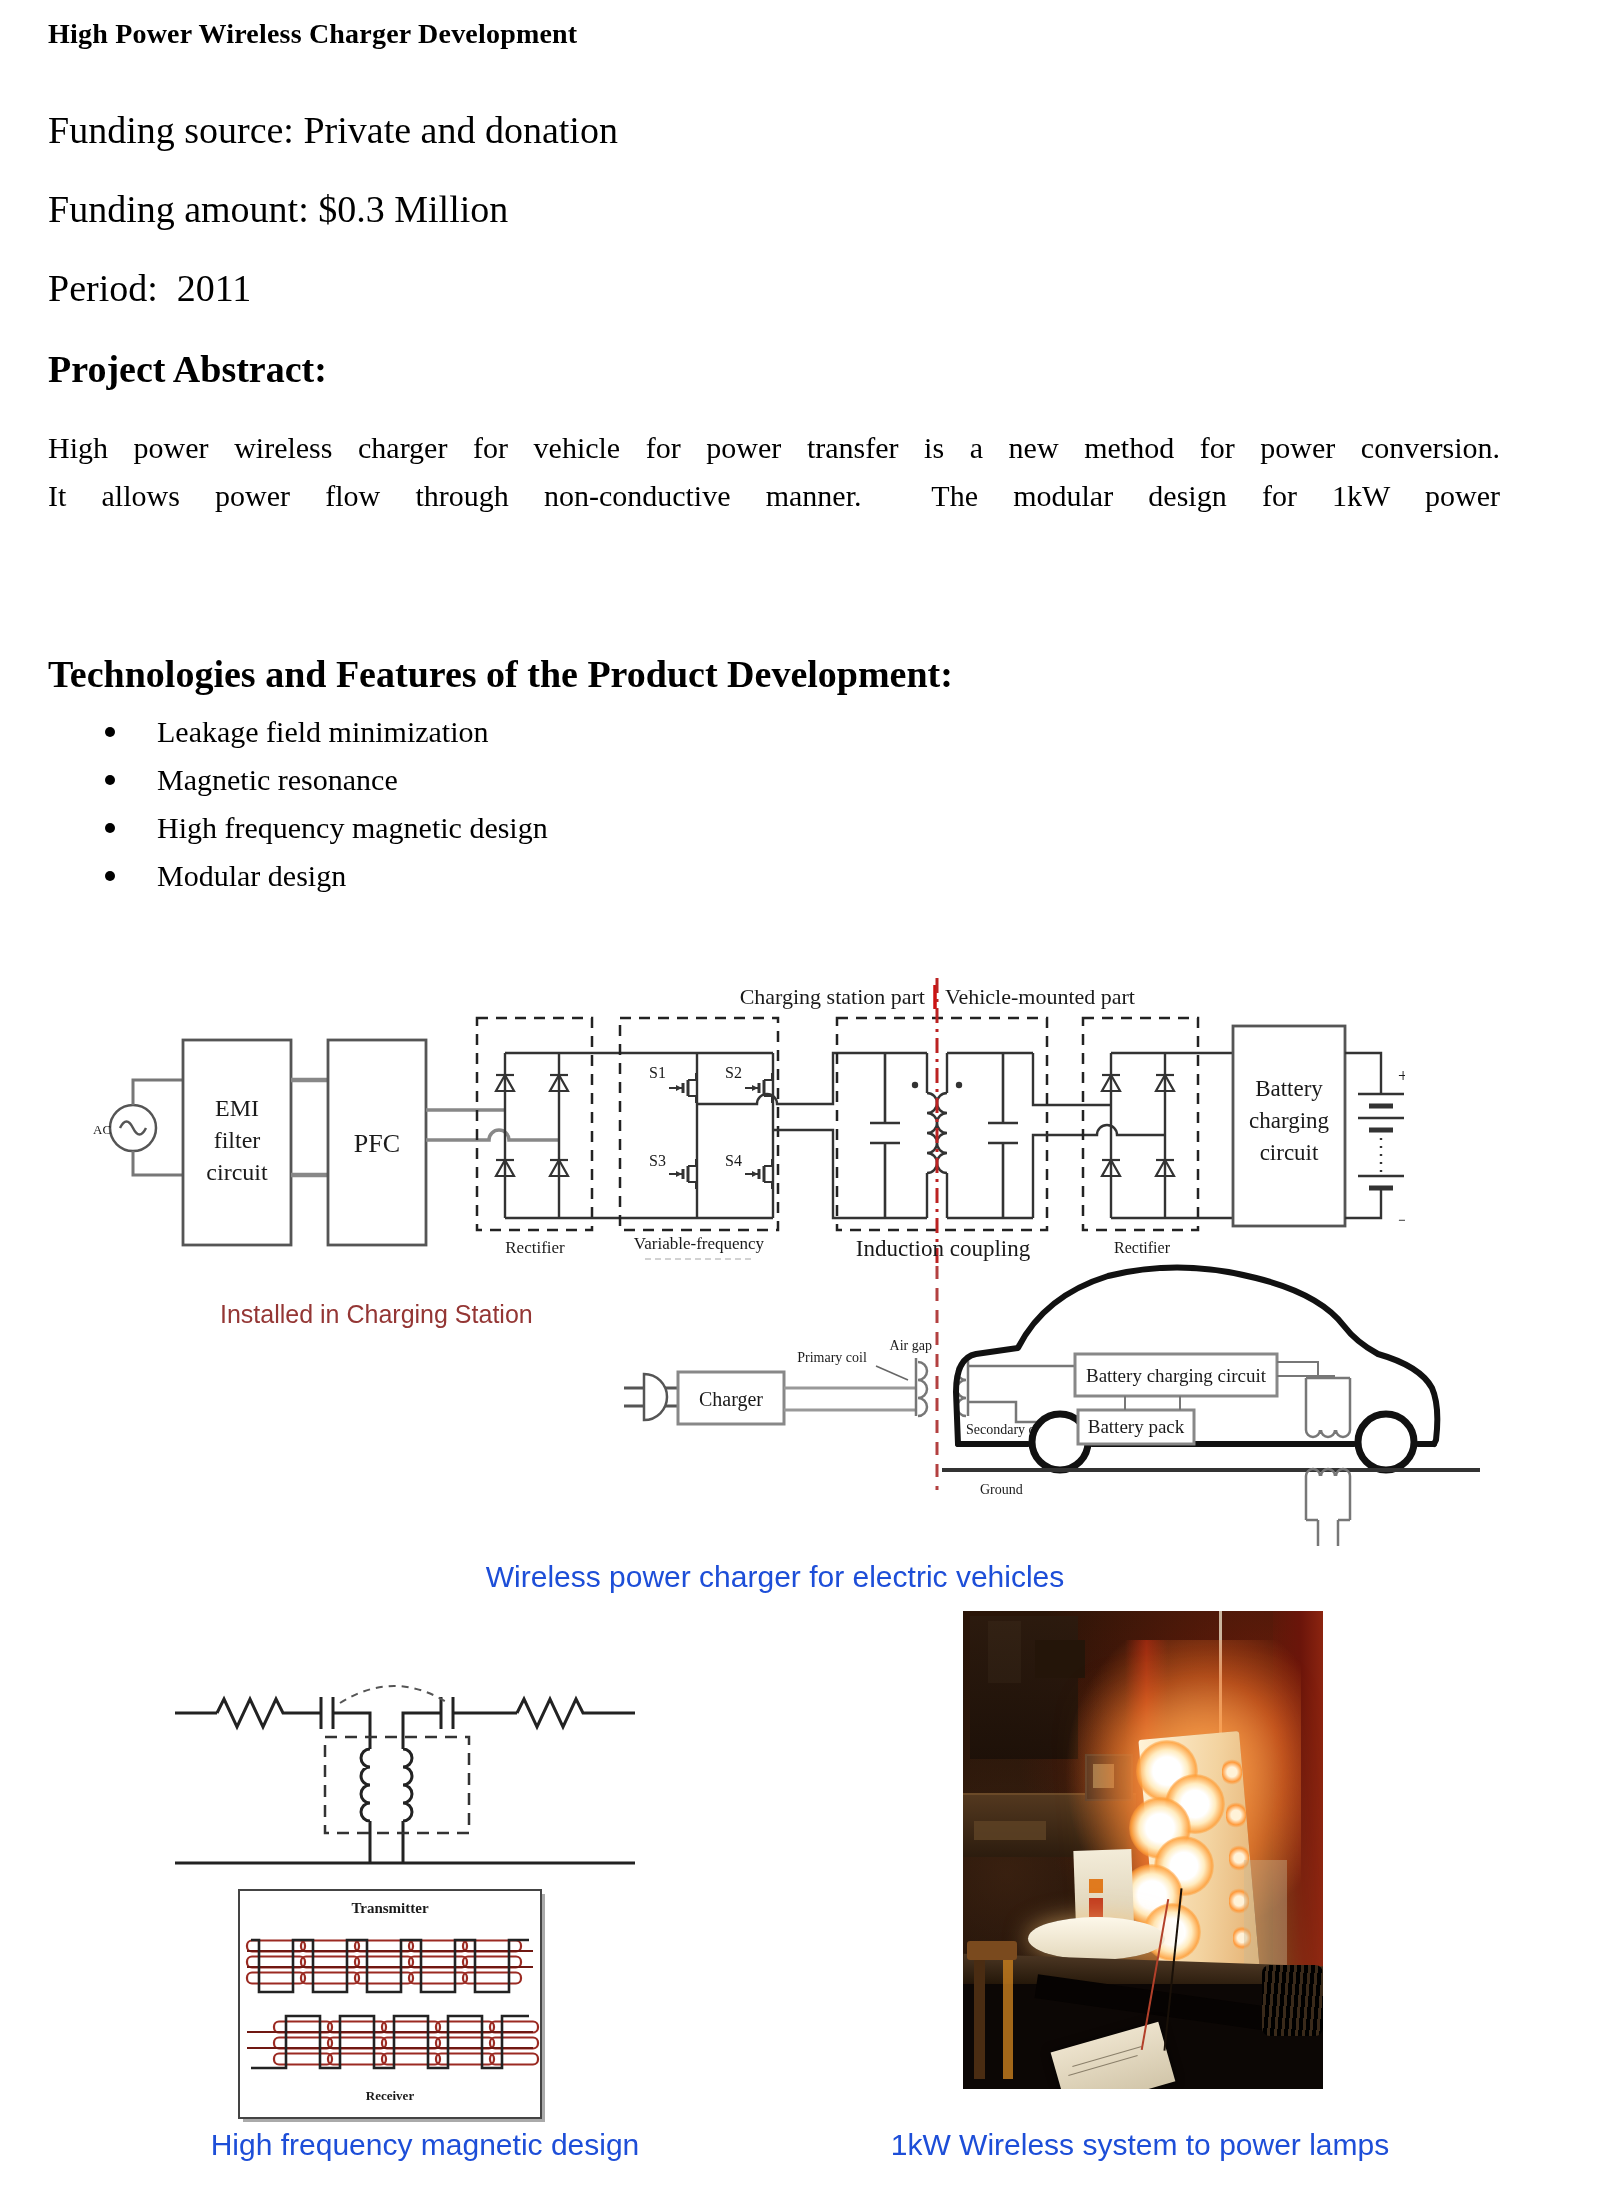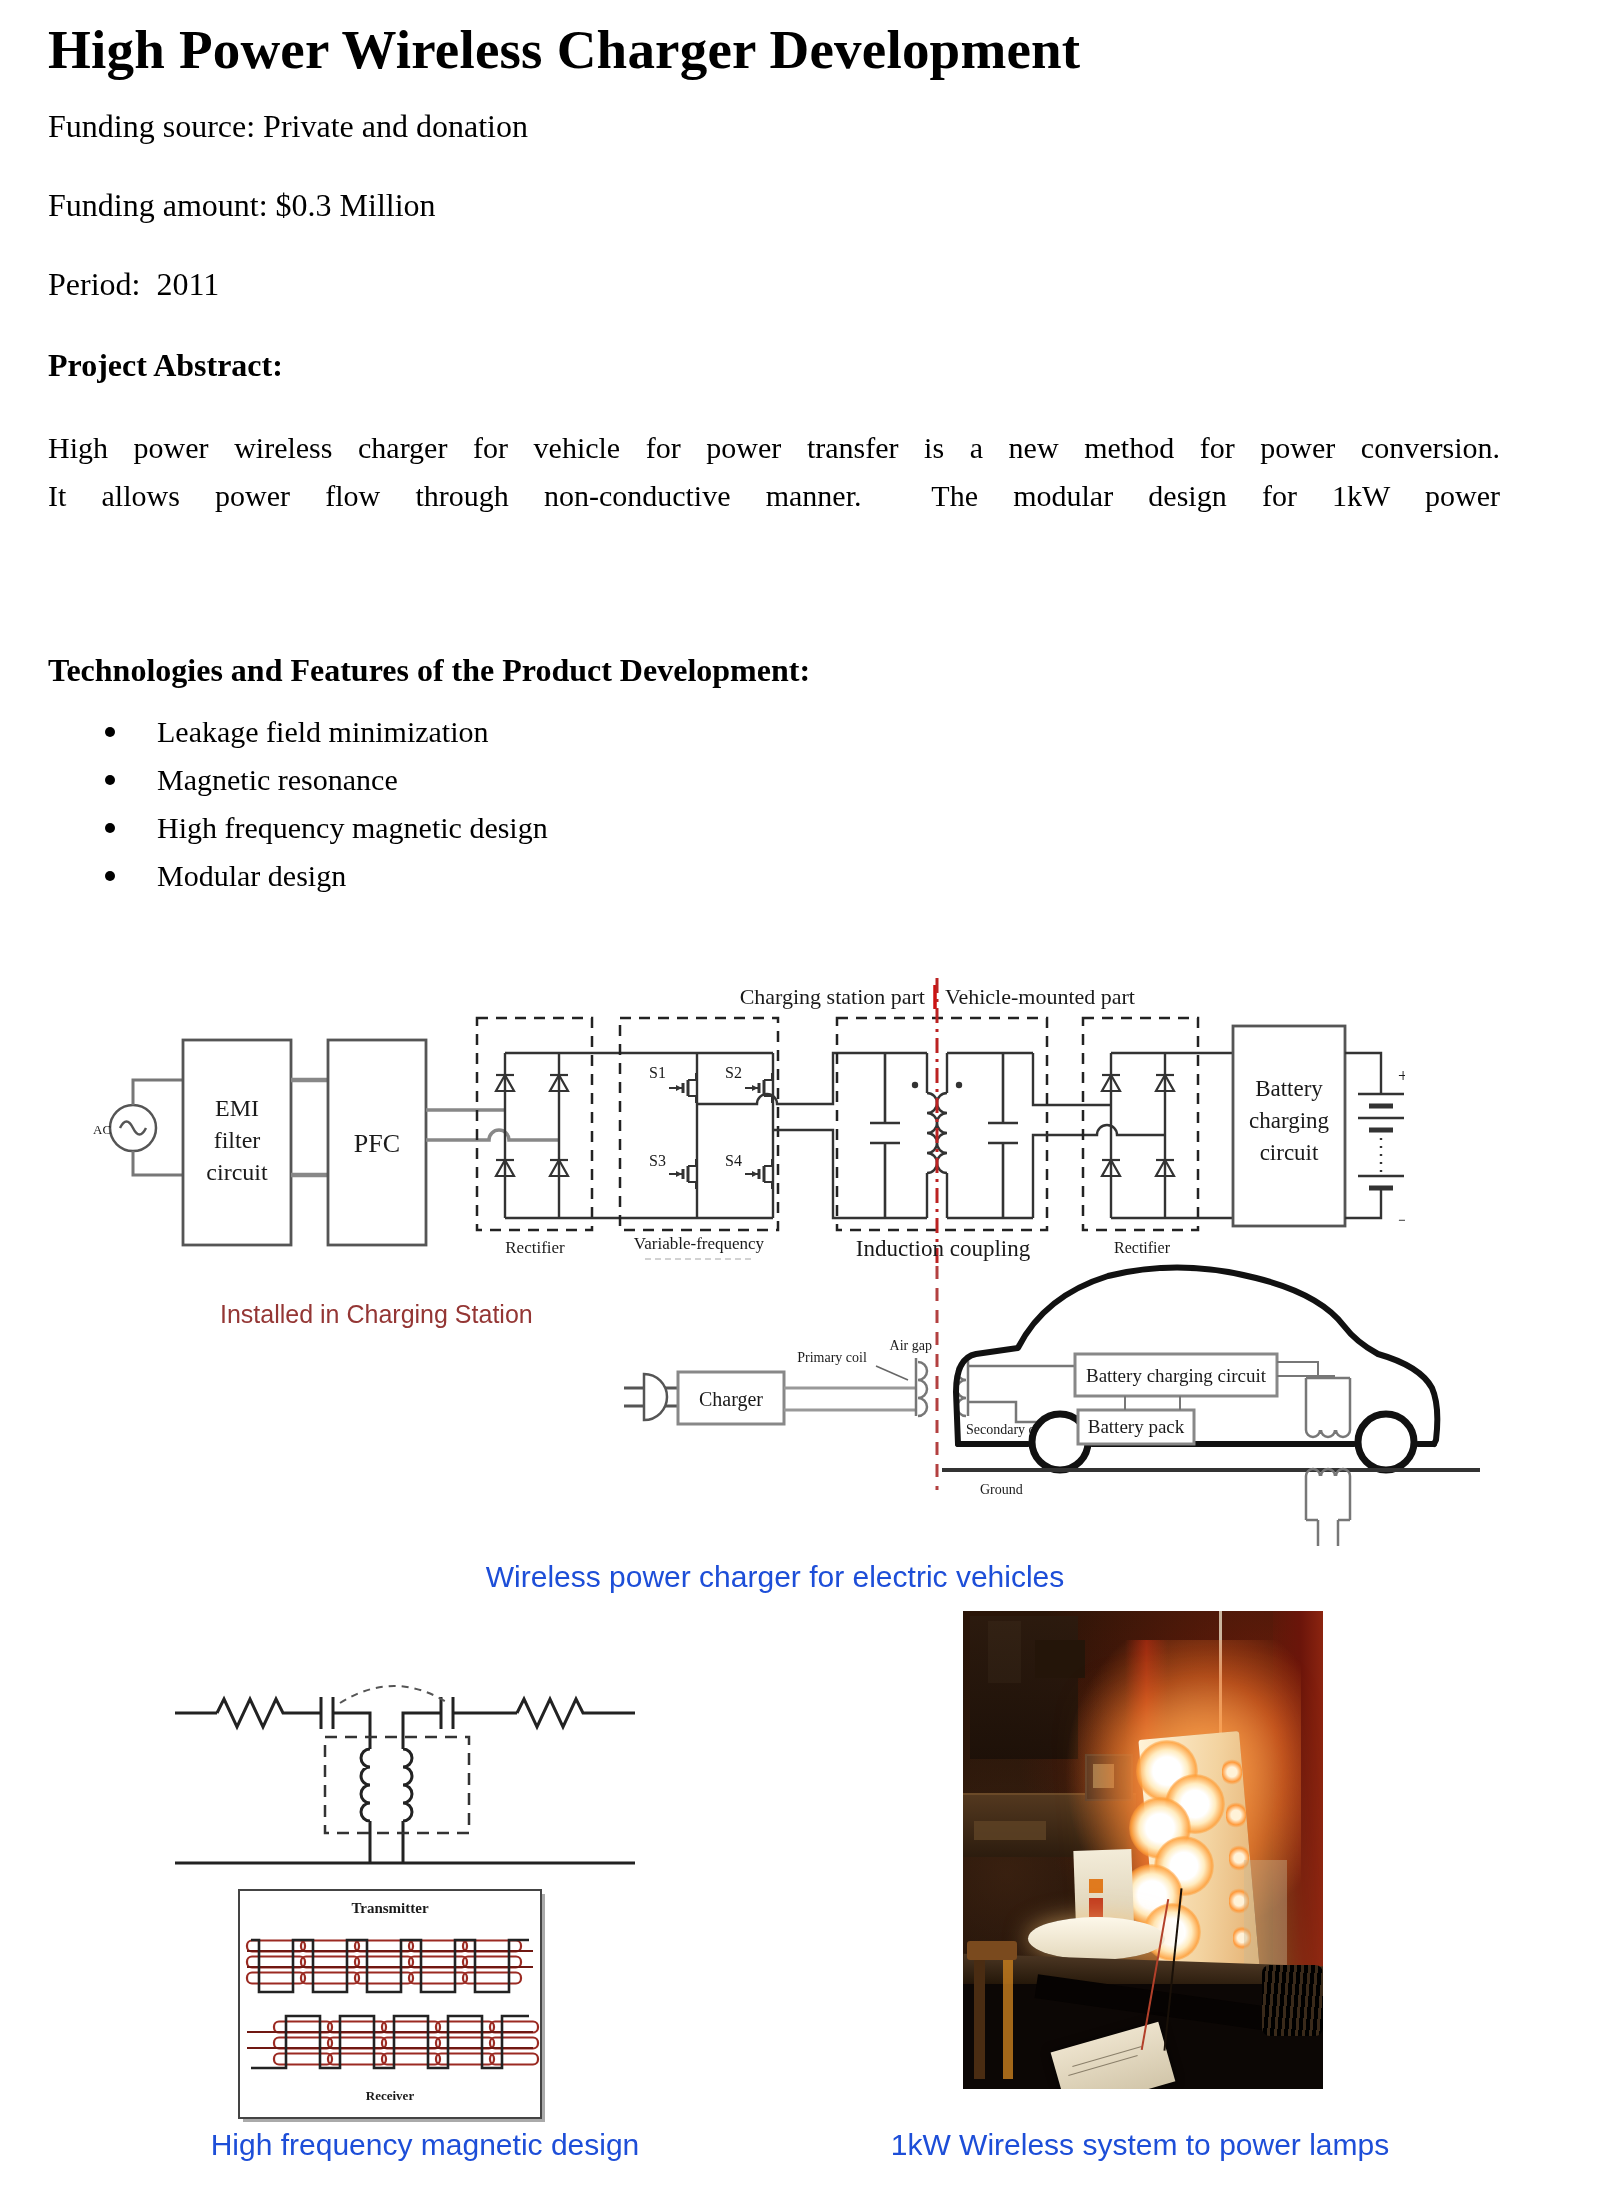--- a/index.html
+++ b/index.html
@@ -1,19 +1,19 @@
 <!DOCTYPE html>
 <html><head>
 <meta charset="utf-8">
 <style>
   html,body{margin:0;padding:0;background:#e8e8e8;}
   .page{position:relative;width:1600px;height:2212px;background:#ffffff;margin:0 auto;
         font-family:"Liberation Serif",serif;color:#000;overflow:hidden;}
-  .t-title{position:absolute;left:48px;top:18px;font-size:55px;font-weight:bold;letter-spacing:.2px;}
-  .t-line{position:absolute;left:48px;font-size:32px;}
+  .t-title{position:absolute;left:48px;top:18px;font-size:28px;font-weight:bold;letter-spacing:.2px;}
+  .t-line{position:absolute;left:48px;font-size:38px;}
   .t-bold{font-weight:bold;}
   .abs-par{position:absolute;left:48px;top:424px;width:1452px;font-size:30px;line-height:48px;}
   .abs-line{text-align:justify;text-align-last:justify;}
   .abs-line.last{text-align-last:left;}
   ul.feat{position:absolute;left:48px;top:708px;margin:0;padding:0;list-style:none;font-size:30px;}
   ul.feat li{position:relative;height:48px;line-height:48px;padding-left:109px;}
   ul.feat li .dot{position:absolute;left:57px;top:19px;width:10px;height:10px;border-radius:50%;background:#000;}
   .fig{position:absolute;}
   .fig text{font-family:"Liberation Serif",serif;fill:#1a1a1a;}
   .sans{font-family:"Liberation Sans",sans-serif;}

